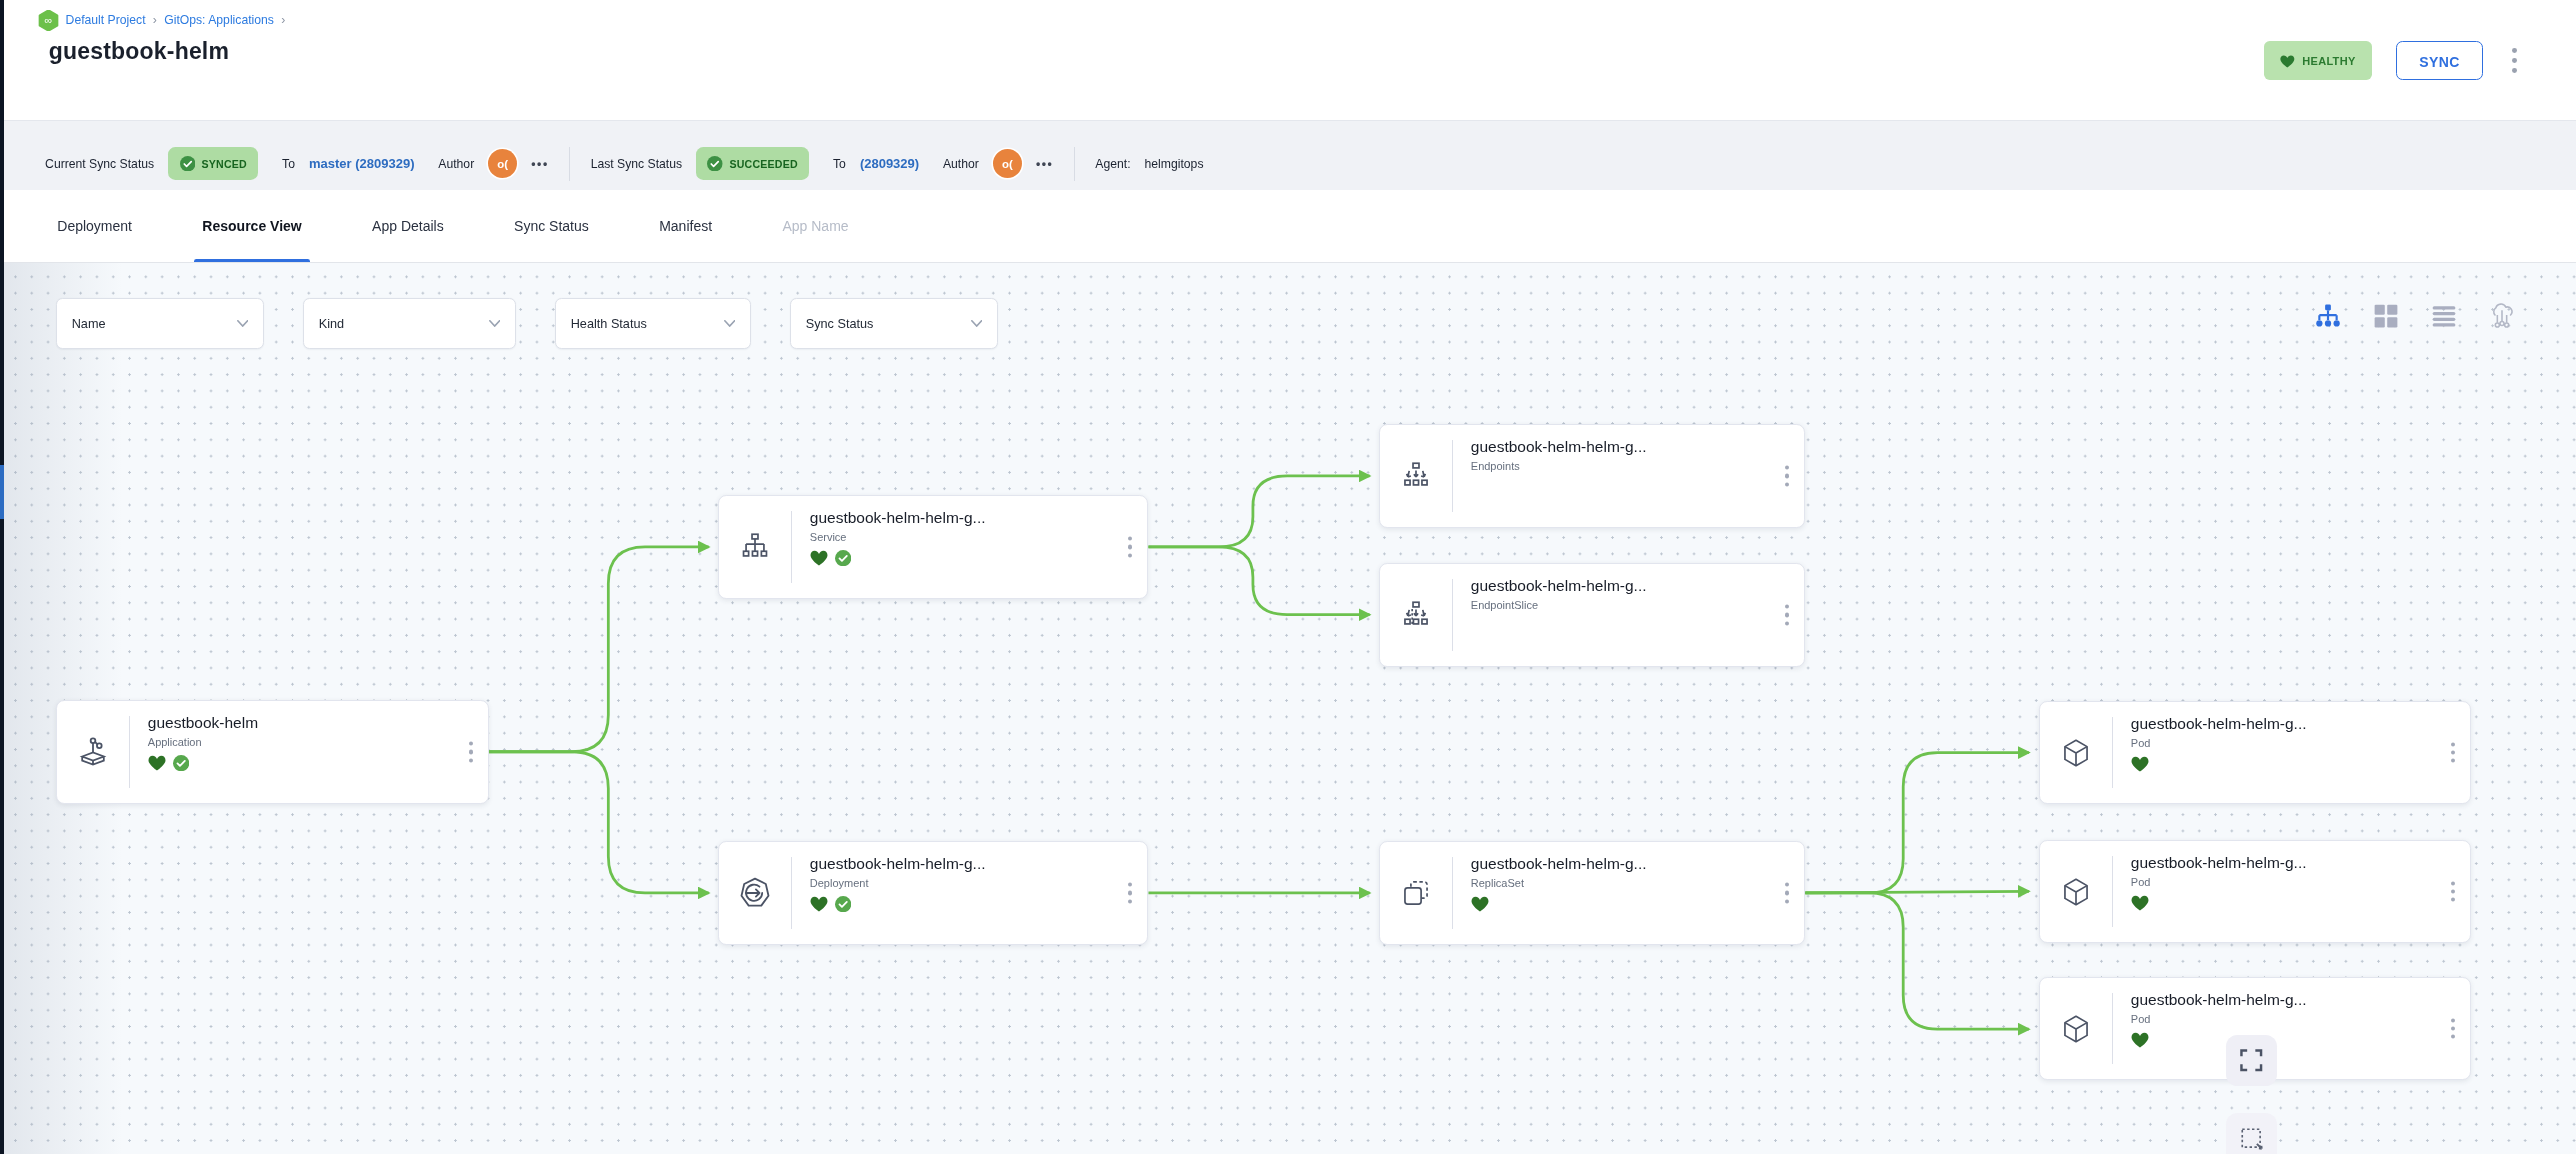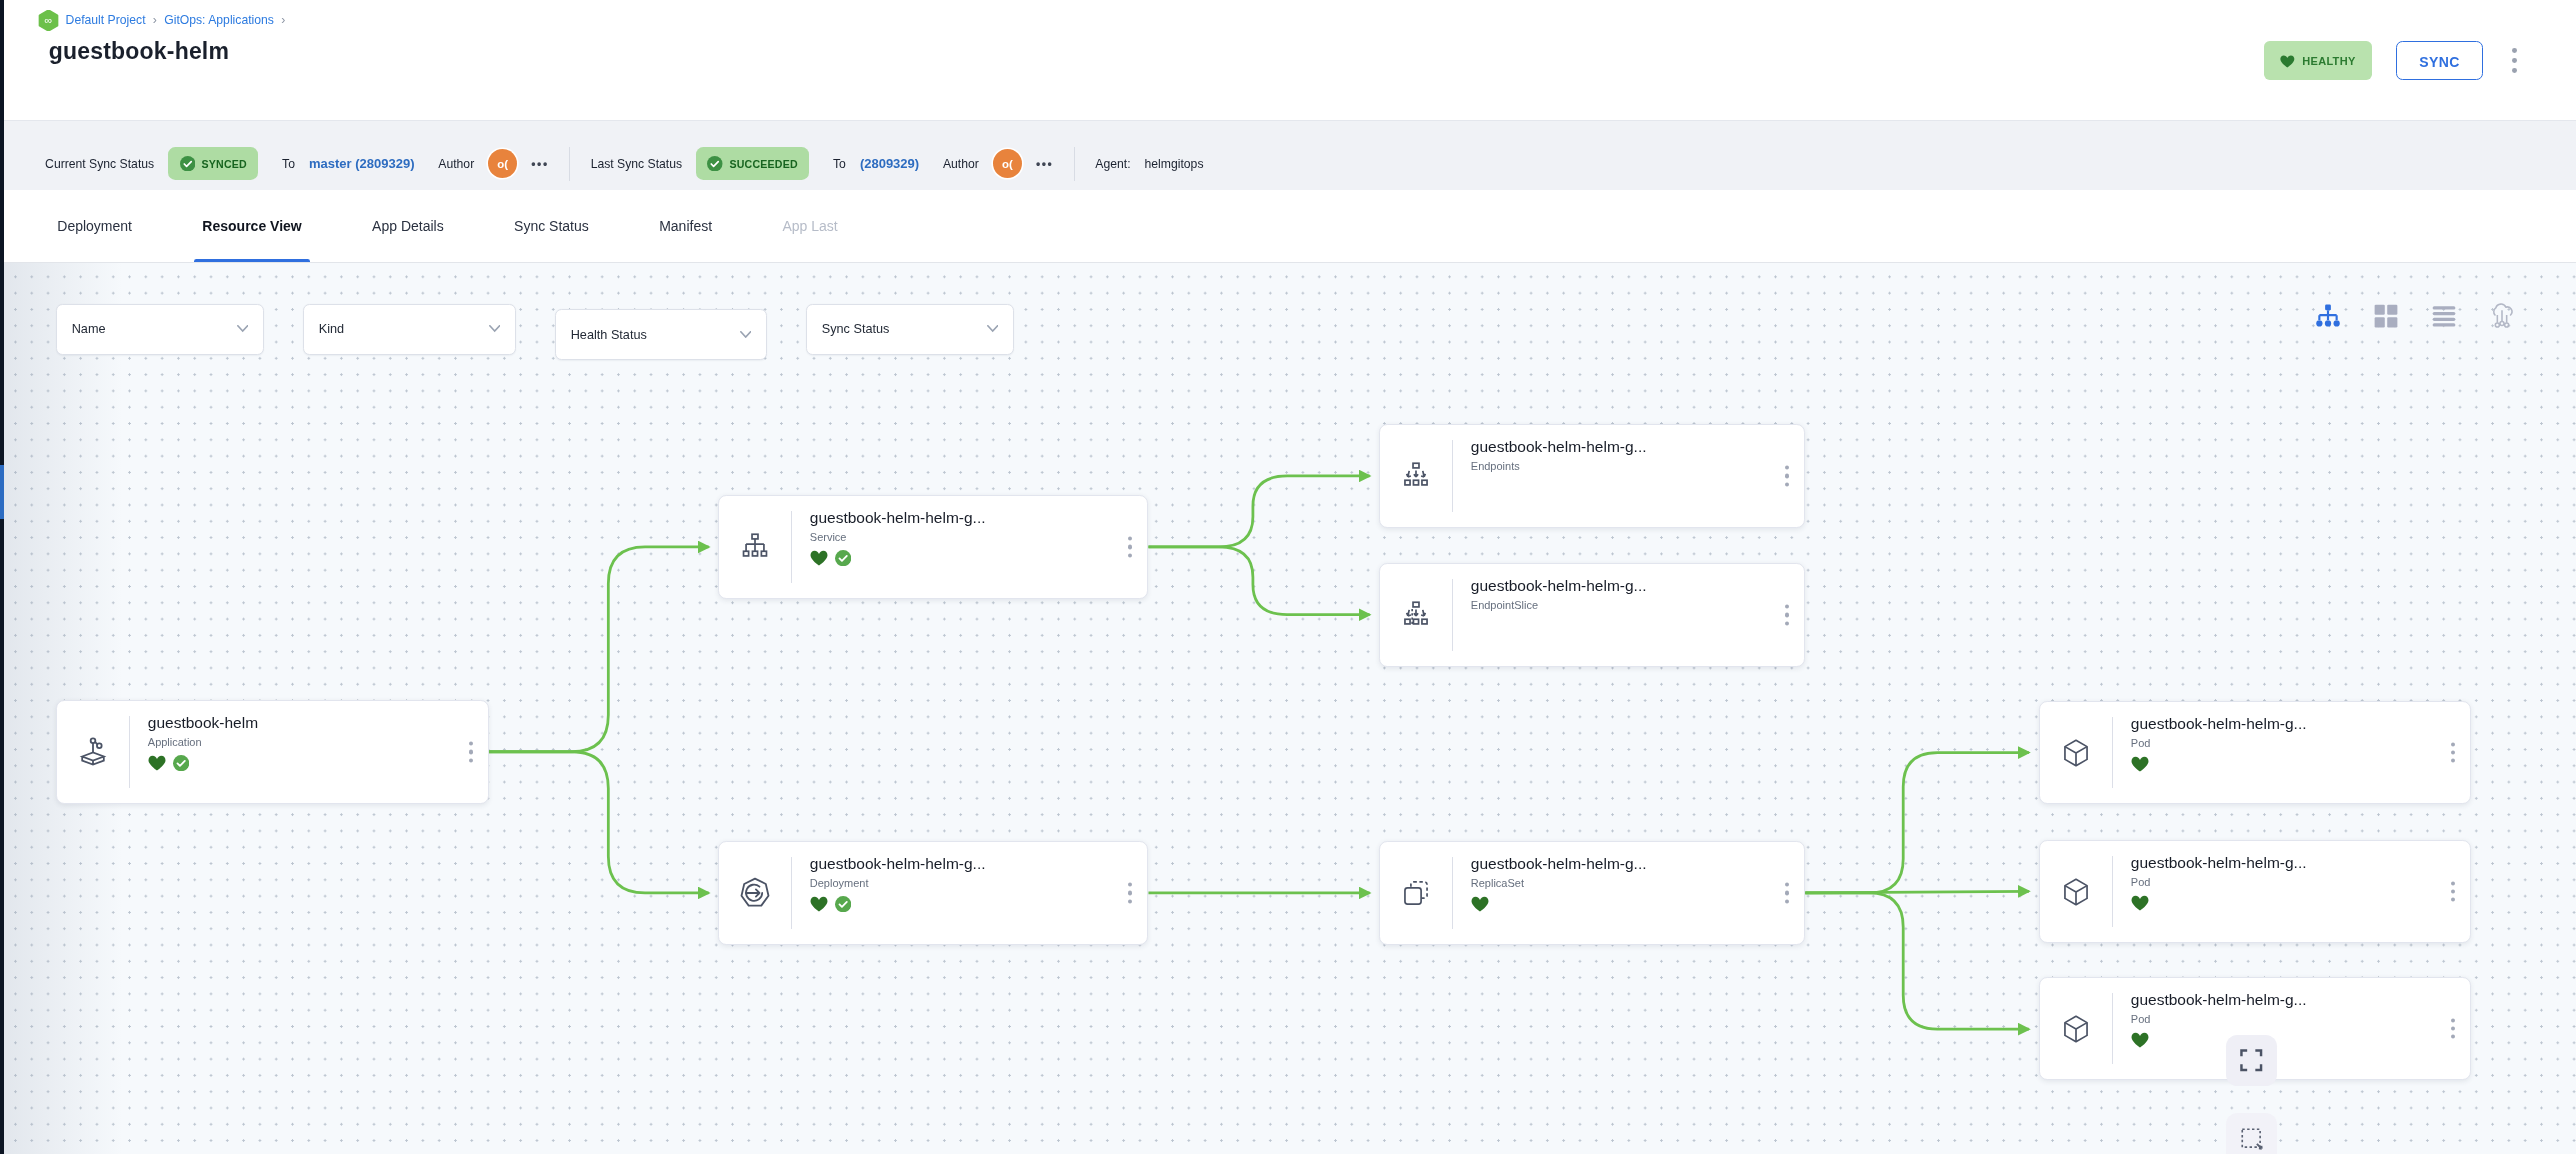--- a/index.html
+++ b/index.html
@@ -49,21 +49,21 @@
       linear-gradient(90deg, rgba(152,163,180,.22) 0px, rgba(152,163,180,0) 122px),
       radial-gradient(circle, #bcc5d0 1.2px, rgba(0,0,0,0) 1.3px);
     background-size:100% 100%, 16.3px 16.3px;
     background-position:0 0, 7.3px 5.7px;
   }
   .edges { position:absolute; left:0; top:0; width:2576px; height:891px; pointer-events:none; }
 
   
   .filters { position:absolute; left:56px; top:35px; display:flex; gap:39px; z-index:10;align-items:center; }
   .dropdown { height:51px; background:#ffffff; border:0.8px solid #dde1e9; border-radius:6.5px; box-shadow:0 0.8px 1.6px rgba(20,30,60,.05); display:flex; align-items:center; justify-content:space-between; padding:0 14.7px; font-size:12.7px; color:#232a36; cursor:pointer; }
-  .dd-name { width:208px; } .dd-kind { width:213px; } .dd-health { width:212px;margin-top:11px; } .dd-sync { width:208px; }
+  .dd-name { width:208px; } .dd-kind { width:213px; } .dd-health { width:196px; } .dd-sync { width:208px; }
   .chev { width:11.4px; height:7.3px; }
 
   
   .view-toggles { position:absolute; right:60px; top:39px; display:flex; align-items:center; gap:30px; z-index:10; }
   .vt { width:28px; height:28px; display:flex; align-items:center; justify-content:center; cursor:pointer; }
 
   
   .node { position:absolute; background:#ffffff; border:0.8px solid #e2e5ee; border-radius:8.2px; box-shadow:0 1.6px 4.9px rgba(40,50,80,.09); display:flex; z-index:5; cursor:pointer; }
   .node-icon { width:72px; display:flex; align-items:center; justify-content:center; flex:none; }
   .node-sep { width:0.8px; background:#dcdfe8; margin:14.7px 0; flex:none; }
@@ -175,21 +175,21 @@
   <div class="tab">
       <span>App Details</span>
     </div>
   <div class="tab">
       <span>Sync Status</span>
     </div>
   <div class="tab">
       <span>Manifest</span>
     </div>
   <div class="tab disabled">
-      <span>App Last</span>
+      <span>App Name</span>
     </div>
 </nav>
 
 <div class="canvas">
 
   <svg class="edges" viewBox="0 322 3156 1092">
     <g fill="none" stroke="#6cc14e" stroke-width="3.4">
       <path d="M 598 921 L 700 921 Q 745 921 745 876 L 745 715 Q 745 670 790 670 L 868 670" marker-end="url(#arrow)"></path>
       <path d="M 598 921 L 700 921 Q 745 921 745 966 L 745 1049 Q 745 1094 790 1094 L 868 1094" marker-end="url(#arrow)"></path>
       <path d="M 1407 670 L 1493 670 Q 1535 670 1535 633 L 1535 620 Q 1535 583 1577 583 L 1678 583" marker-end="url(#arrow)"></path>

